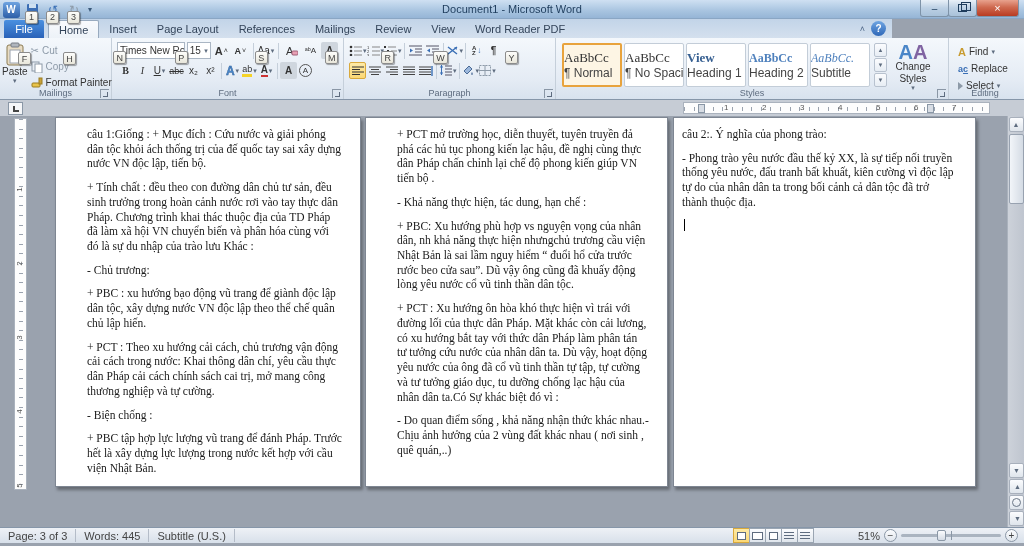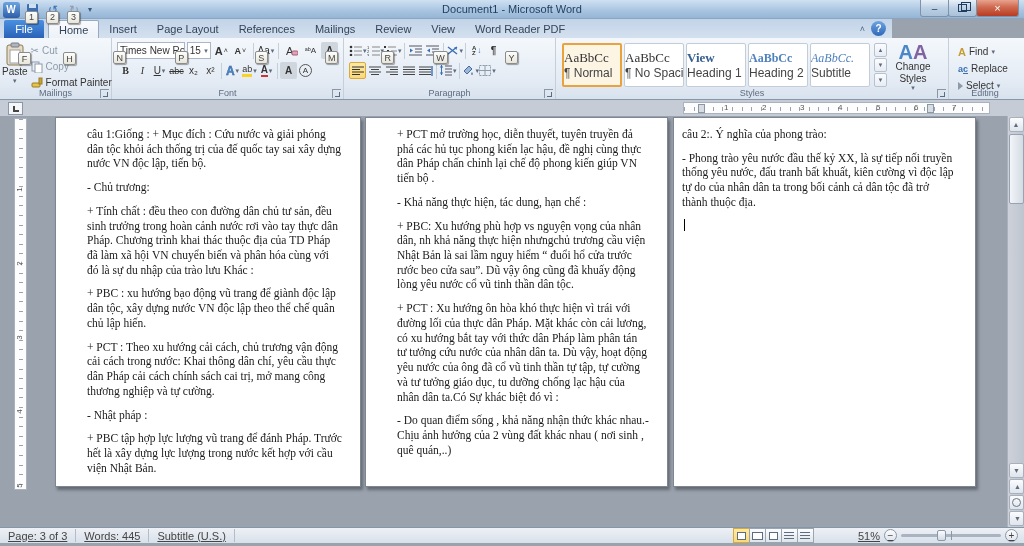--- a/index.html
+++ b/index.html
@@ -120,21 +120,21 @@
   
   .scrollbar { position:absolute; right:0; top:0; width:17px; height:411px; background:linear-gradient(to right,#cdd2da,#bfc5cf); border-left:1px solid #aab2bd; }
   .sc-btn { width:15px; height:15px; margin:1px auto; border:1px solid #a8b0bc; border-radius:2px; background:linear-gradient(#fbfcfe,#dfe5ec); display:flex; align-items:center; justify-content:center; font-size:7px; color:#5e6c7f; }
   .sc-thumb { position:absolute; left:1px; top:18px; width:15px; height:70px; border:1px solid #98a2b0; border-radius:2px; background:linear-gradient(to right,#f2f5f9,#d4dbe4); }
   .sc-bottom { position:absolute; left:0; bottom:0; width:17px; }
   .browse-ball { width:9px; height:9px; border:1px solid #6a7686; border-radius:50%; margin:2px auto; }
   .dbl { letter-spacing:-2px; }
 
   
   .statusbar { position:absolute; left:0; top:527px; width:1024px; height:16px; background:linear-gradient(#eef1f6,#d8e0ea);
-    border-top:1px solid #8696a9; display:flex; align-items:center; font-size:11px; color:#444;text-decoration:underline; }
+    border-top:1px solid #8696a9; display:flex; align-items:center; font-size:11px; color:#444; }
   .sb-item { padding:0 8px; height:100%; display:flex; align-items:center; }
   .sb-sep { width:1px; height:13px; background:#b4bcc8; }
   .sb-right { margin-left:auto; display:flex; align-items:center; gap:4px; padding-right:6px; }
   .viewbtn { width:17px; height:15px; border:1px solid #9aa5b2; background:linear-gradient(#fbfcfe,#dfe5ec); display:flex; align-items:center; justify-content:center; margin-left:-1px; }
   .viewbtn.active { border:1px solid #d9a93c; background:linear-gradient(#fdeaa6,#fbd876); }
   .vb-ic { width:9px; height:8px; border:1px solid #5e6c7f; background:#fff; }
   .vb-ic.lines { background:repeating-linear-gradient(#5e6c7f 0 1px,transparent 1px 3px); border:none; width:10px; }
   .zoom-track { width:100px; height:3px; background:#aab4c0; border-radius:2px; position:relative; }
   .zoom-tick { position:absolute; left:50%; top:-3px; width:1px; height:9px; background:#8a97a6; }
   .zoom-thumb { position:absolute; left:36%; top:-4px; width:9px; height:11px; background:linear-gradient(#fbfcfe,#d4dbe4); border:1px solid #8a97a6; border-radius:2px; }
@@ -546,25 +546,25 @@
   <div class="vruler">
     <span class="num" style="top:66px;">1</span>
     <span class="num" style="top:140px;">2</span>
     <span class="num" style="top:214px;">3</span>
     <span class="num" style="top:288px;">4</span>
     <span class="num" style="top:362px;">5</span>
   </div>
 
   <div class="page page-1">
     <p>câu 1:Giống : + Mục đích : Cứu nước và giải phóng dân tộc khỏi ách thống trị của đế quốc tay sai xây dựng nước VN độc lập, tiến bộ.</p>
+    <p>+ Tính chất : đều theo con đường dân chủ tư sản, đều sinh trưởng trong hoàn cảnh nước rơi vào tay thực dân Pháp. Chương trình khai thác thuộc địa của TD Pháp đã làm xã hội VN chuyển biến và phân hóa cùng với đó là sự du nhập của trào lưu Khác :</p>
     <p>- Chủ trương:</p>
-    <p>+ Tính chất : đều theo con đường dân chủ tư sản, đều sinh trưởng trong hoàn cảnh nước rơi vào tay thực dân Pháp. Chương trình khai thác thuộc địa của TD Pháp đã làm xã hội VN chuyển biến và phân hóa cùng với đó là sự du nhập của trào lưu Khác :</p>
     <p>+ PBC : xu hướng bạo động vũ trang để giành độc lập dân tộc, xây dựng nước VN độc lập theo thể chế quân chủ lập hiến.</p>
     <p>+ PCT : Theo xu hướng cải cách, chủ trương vận động cải cách trong nước: Khai thông dân chí, yêu cầu thực dân Pháp cải cách chính sách cai trị, mở mang công thương nghiệp và tự cường.</p>
-    <p>- Nhật pháp :</p>
+    <p>- Biện chống :</p>
     <p>+ PBC tập hợp lực lượng vũ trang để đánh Pháp. Trước hết là xây dựng lực lượng trong nước kết hợp với cầu viện Nhật Bản.</p>
   </div>
 
   <div class="page page-2">
     <p>+ PCT mở trường học, diễn thuyết, tuyên truyền đả phá các hủ tục phong kiến lạc hậu, đề nghị cùng thực dân Pháp chấn chỉnh lại chế độ phong kiến giúp VN tiến bộ .</p>
     <p>- Khả năng thực hiện, tác dung, hạn chế :</p>
     <p>+ PBC: Xu hướng phù hợp vs nguyện vọng của nhân dân, nh khả năng thực hiện nhưngchủ trương cầu viện Nhật Bản là sai lầm nguy hiểm “ đuổi hổ cửa trước rước beo cửa sau”. Dũ vậy ông cũng đã khuấy động lòng yêu nước cổ vũ tinh thần dân tộc.</p>
     <p>+ PCT : Xu hướng ôn hòa khó thực hiện vì trái với đường lối của thực dân Pháp. Mặt khác còn cải lương, có xu hướng bắt tay với thức dân Pháp làm phân tán tư tưởng cứu nước của nhân dân ta. Dù vậy, hoạt động yêu nước của ông đã cổ vũ tinh thần tự tập, tự cường và tư tưởng giáo dục, tu dưỡng chống lạc hậu của nhân dân ta.Có Sự khác biệt đó vì :</p>
     <p>- Do quan điểm sống , khả năng nhận thức khác nhau.- Chịu ảnh hưởng của 2 vùng đất khác nhau ( nơi sinh , quê quán,..)</p>
   </div>

